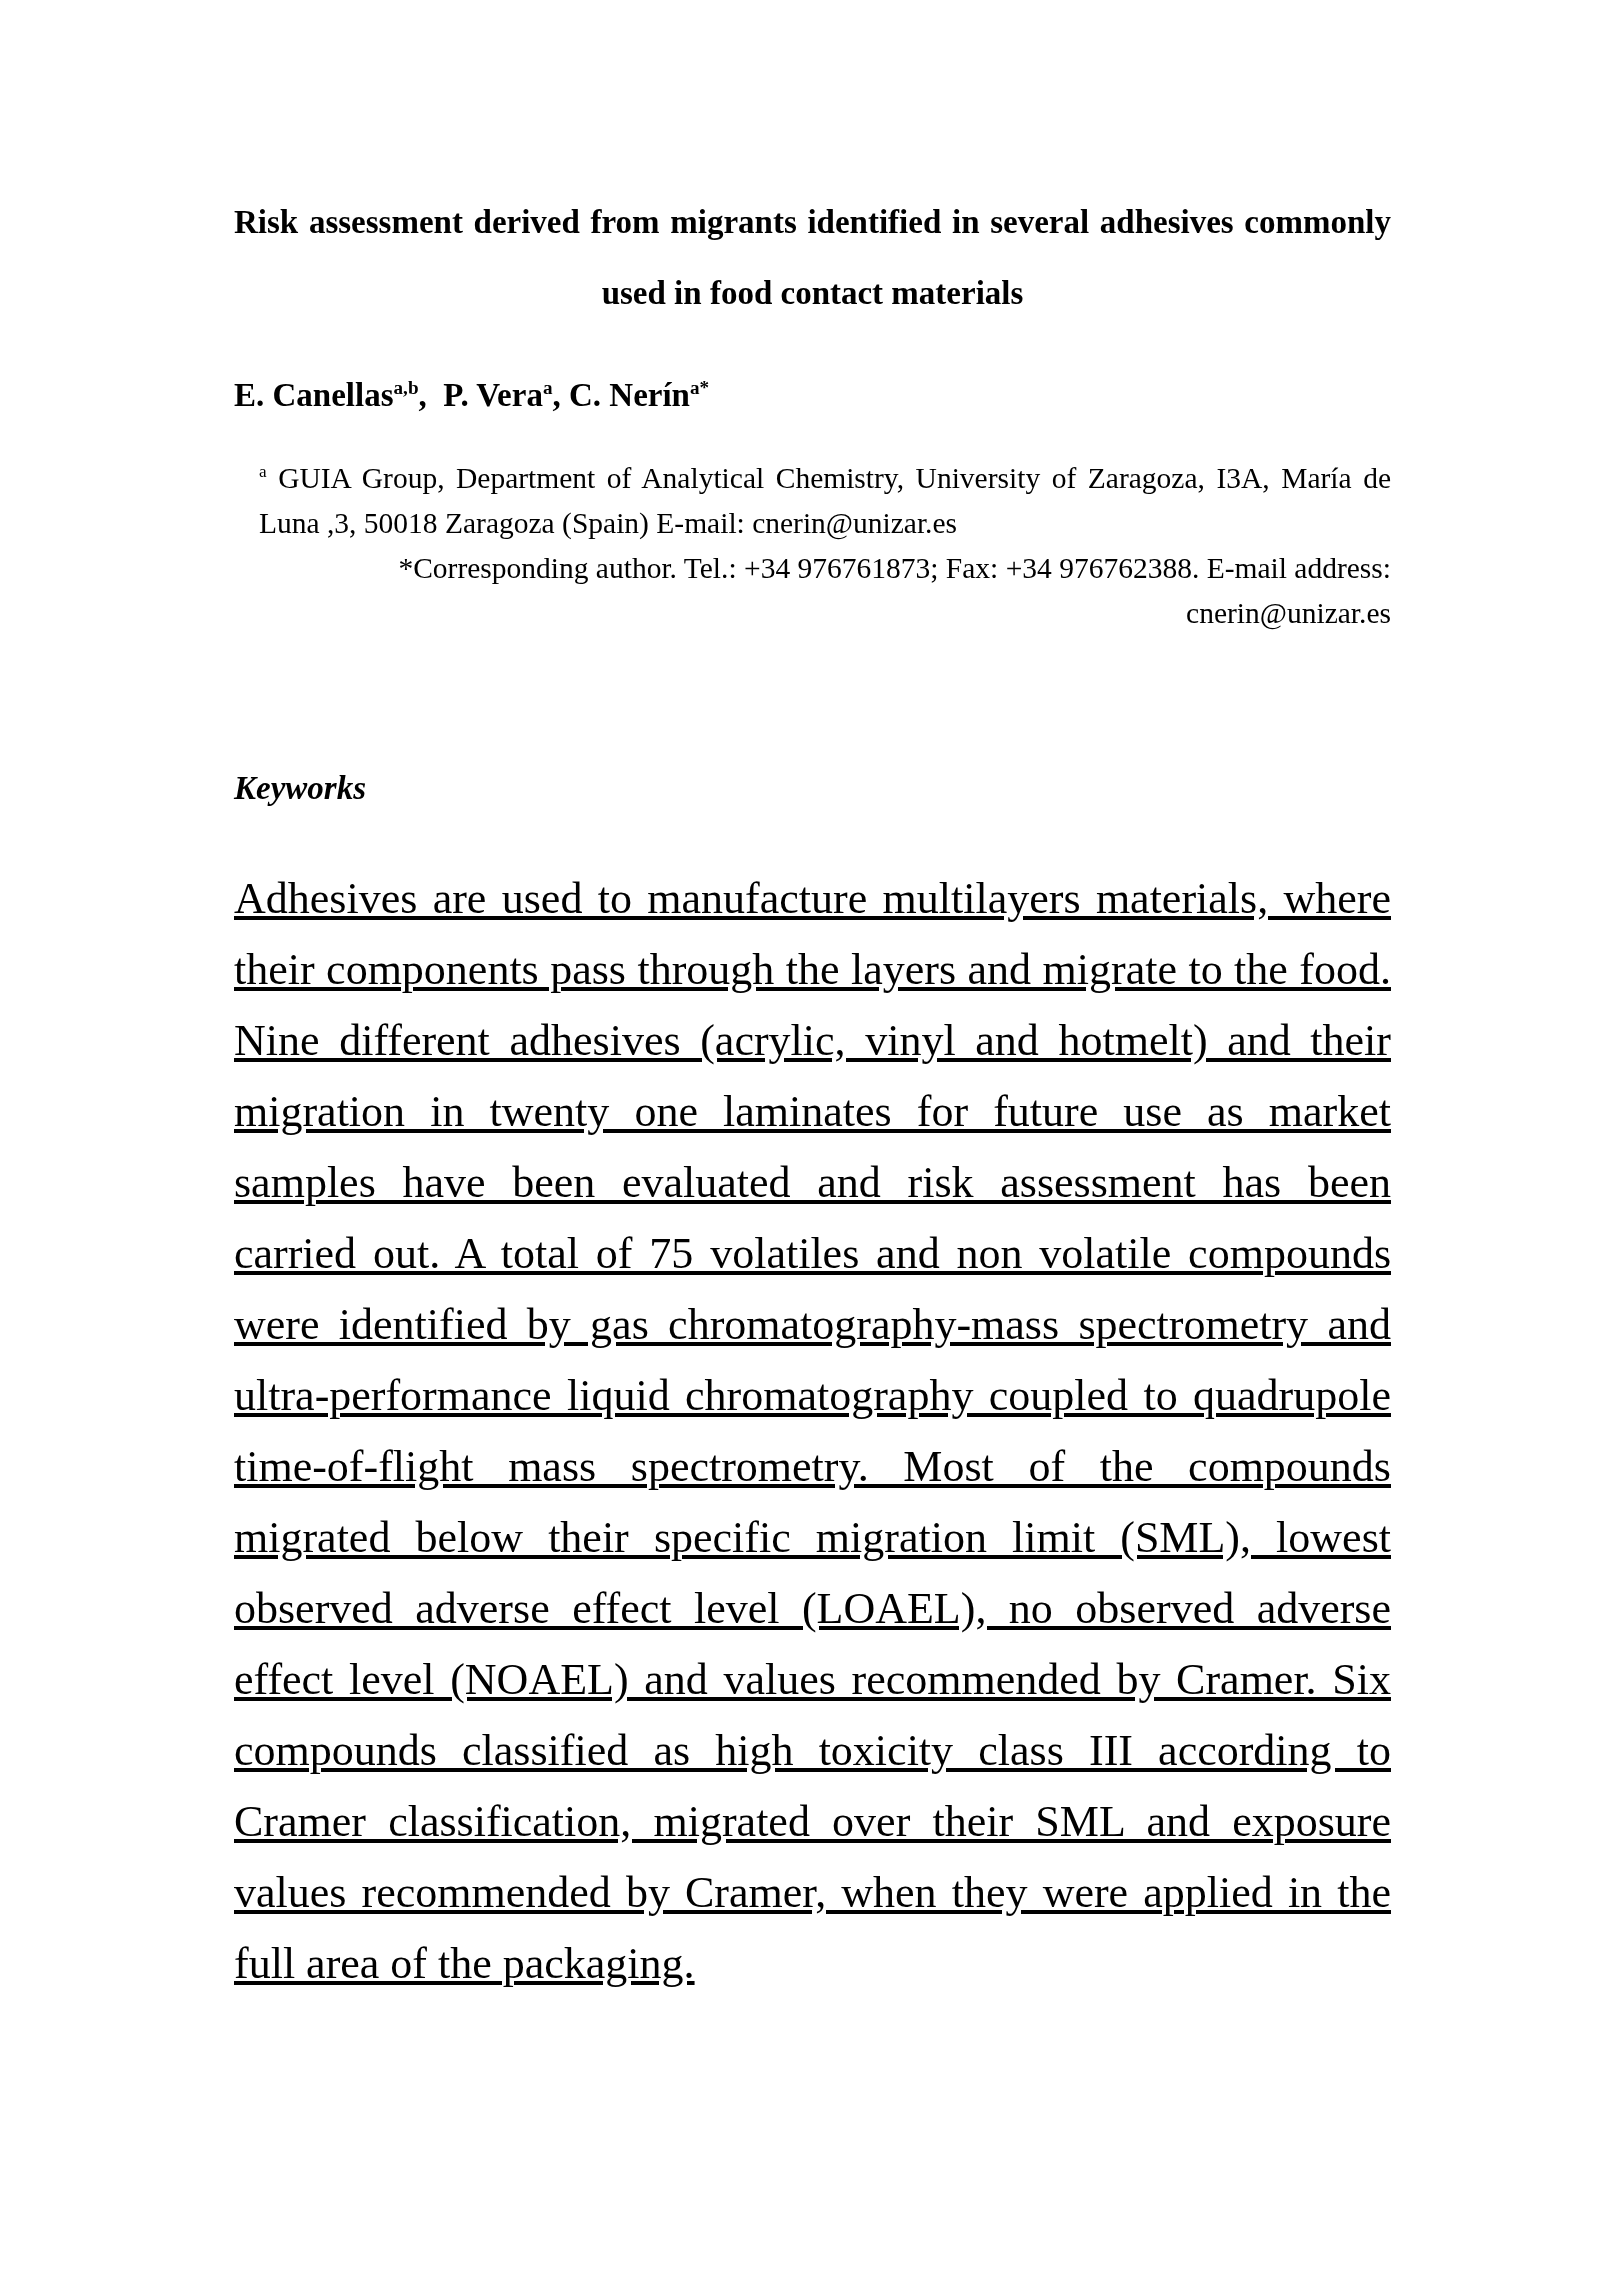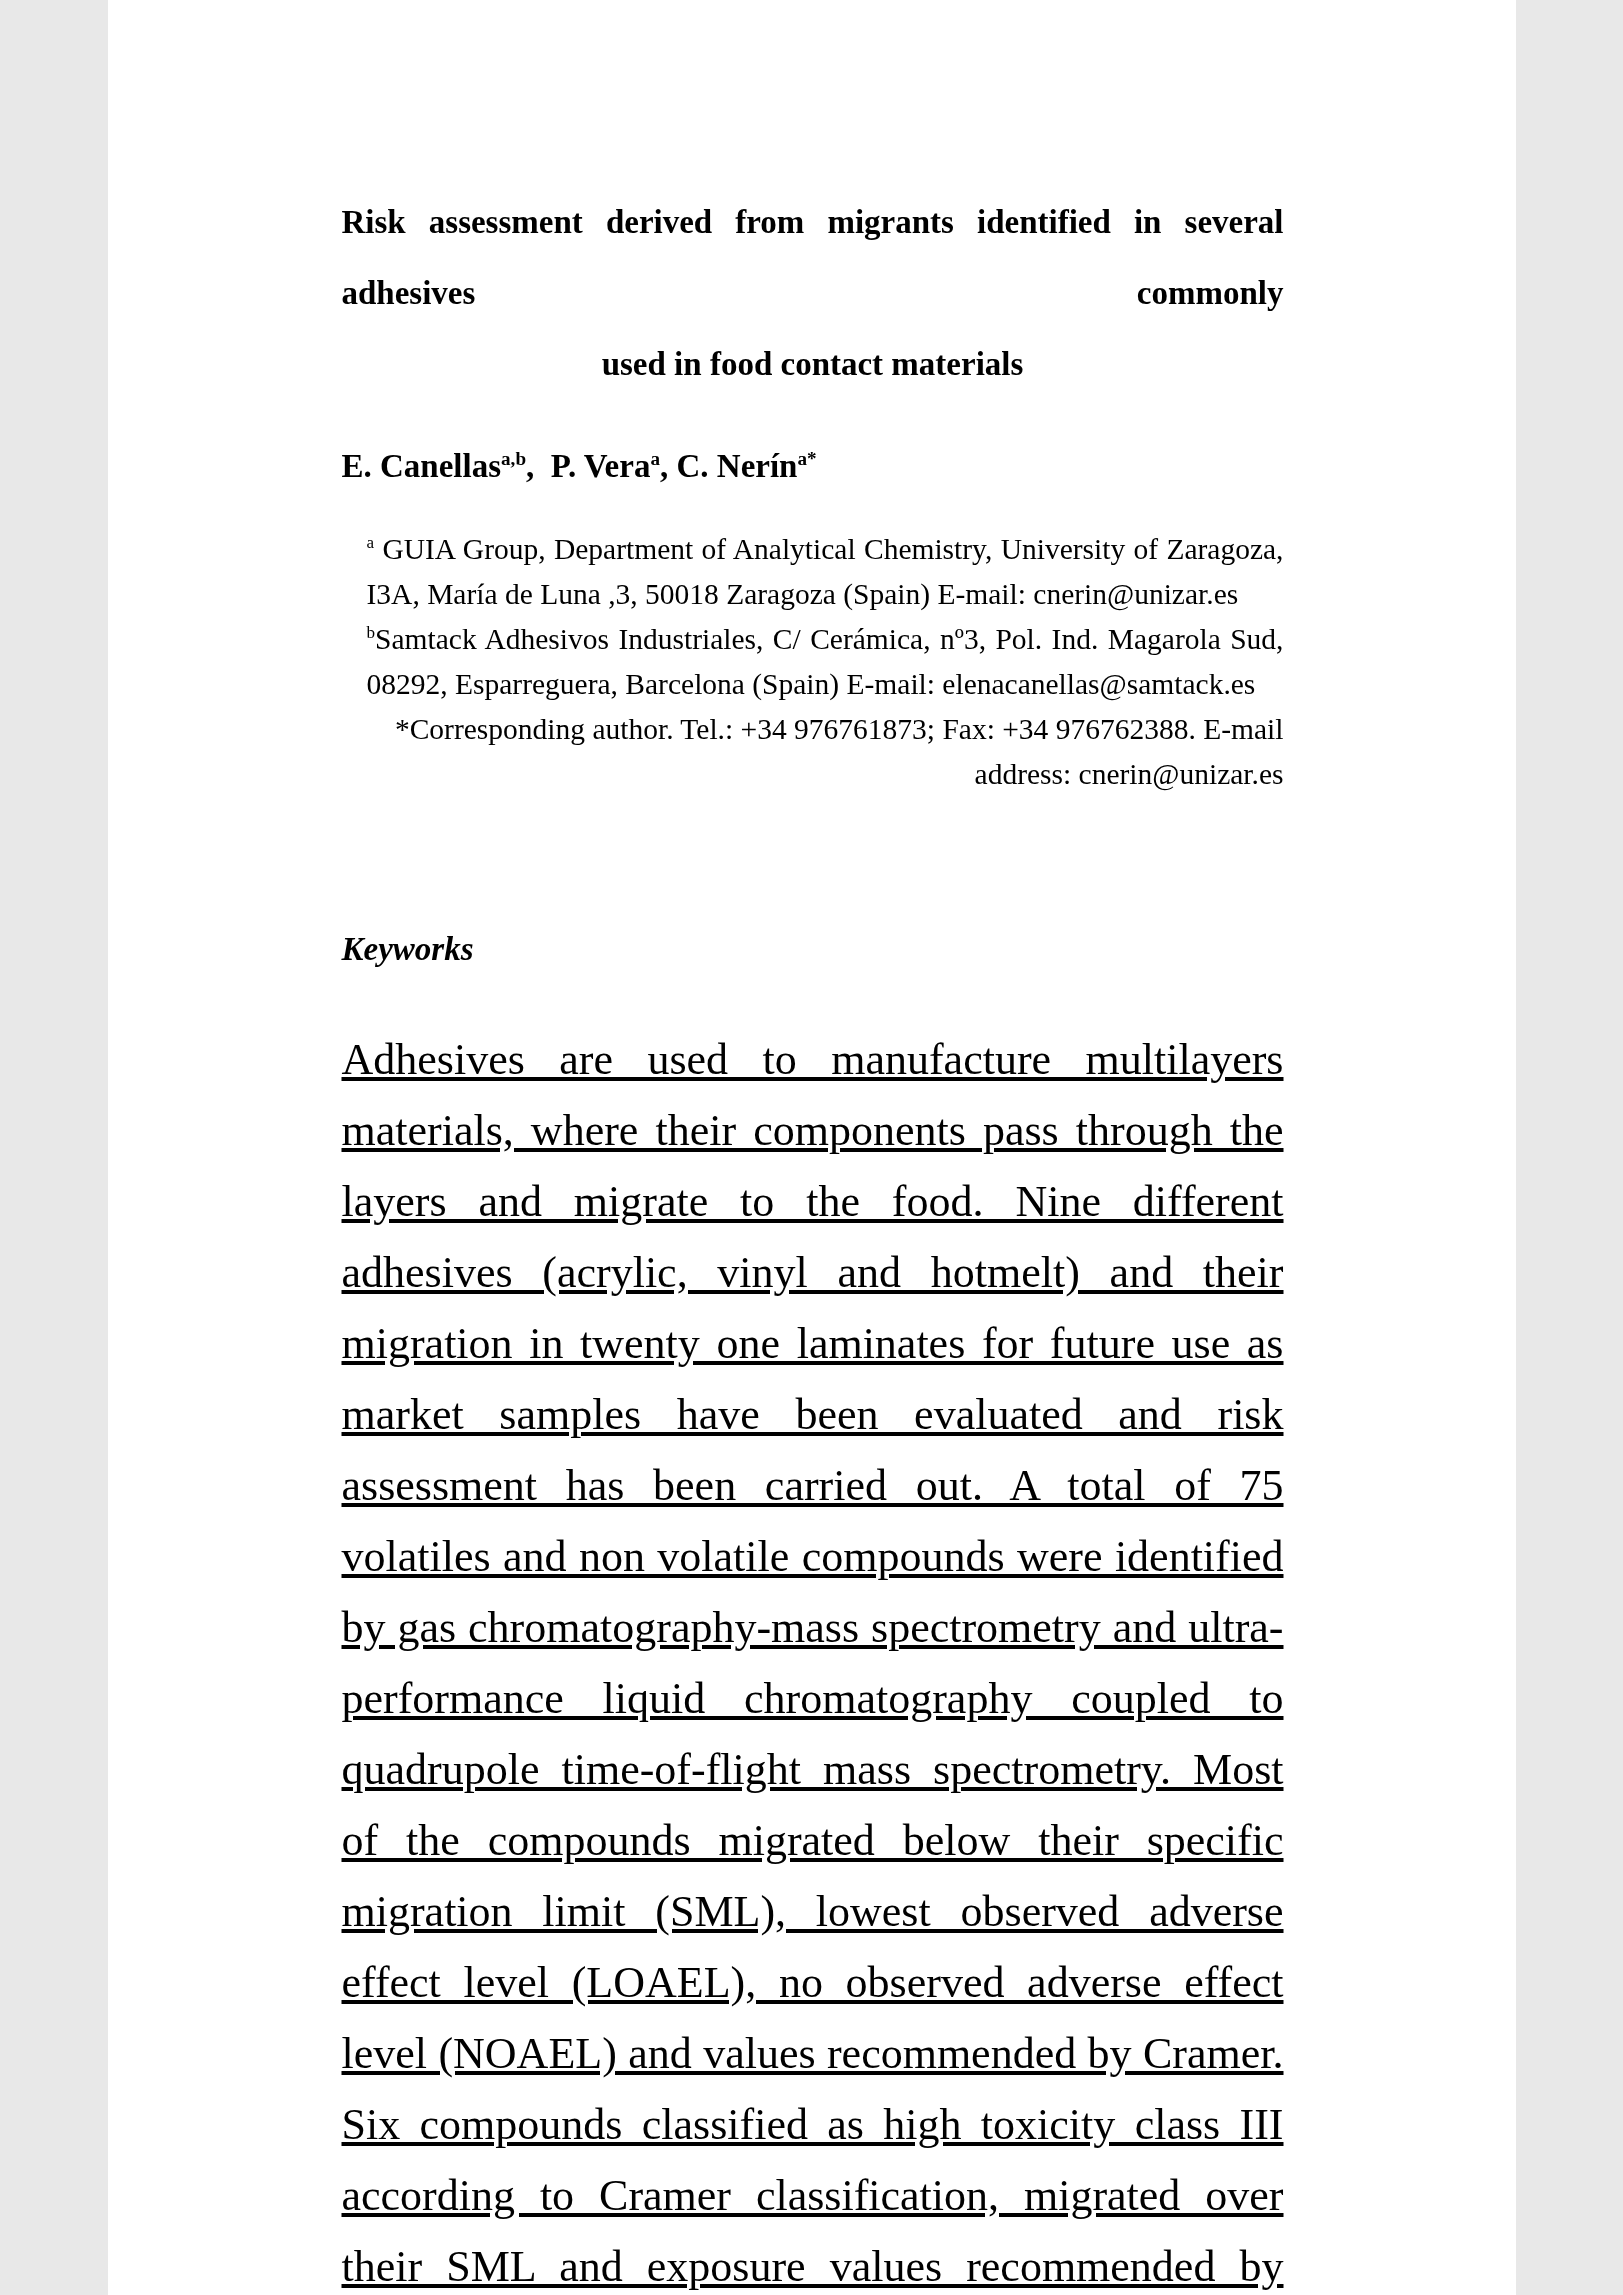--- a/index.html
+++ b/index.html
@@ -1,19 +1,19 @@
 <!DOCTYPE html>
 <html style="font-size:10.5px"><head>
 <meta charset="utf-8">
 <style>
   * { margin: 0; padding: 0; box-sizing: border-box; }
   html, body { background: #e8e8e8; }
   .page {
     position: relative;
-    width: 1408px;
+    width: 1623px;
     height: 2295px;
     margin: 0 auto;
     background: #ffffff;
     color: #000000;
     font-family: "Liberation Serif", serif;
     overflow: hidden;
   }
   .content {
     padding: 187px 232px 0 234px;
   }
@@ -85,21 +85,20 @@
 
     <div class="title-block">
       <div class="title-line-1">Risk assessment derived from migrants identified in several adhesives commonly</div>
       <div class="title-line-2">used in food contact materials</div>
     </div>
 
     <p class="authors"><span>E. Canellas</span><sup>a,b</sup><span>,&nbsp; </span><span>P. Vera</span><sup>a</sup><span>, </span><span>C. Nerín</span><sup>a*</sup></p>
 
     <div class="affiliations">
       <p class="affil"><sup>a</sup><span> GUIA Group, Department of Analytical Chemistry, University of Zaragoza, I3A, María de Luna ,3, 50018 Zaragoza (Spain) E-mail: cnerin@unizar.es</span></p>
-      <p class="affil"><sup>b</sup><span>Samtack Adhesivos Industriales, C/ Cerámica, nº3, Pol. Ind. Magarola Sud, 08292, Esparreguera, Barcelona (Spain) E-mail: elenacanellas@samtack.es</span></p>
       <p class="affil corresponding">*Corresponding author. Tel.: +34 976761873; Fax: +34 976762388. E-mail address: cnerin@unizar.es</p>
     </div>
 
     <h2 class="heading keywords-heading">Keyworks</h2>
 
     <p class="abstract-text">Adhesives are used to manufacture multilayers materials, where their components pass through the layers and migrate to the food. Nine different adhesives (acrylic, vinyl and hotmelt) and their migration in twenty one laminates for future use as market samples have been evaluated and risk assessment has been carried out. A total of 75 volatiles and non volatile compounds were identified by gas chromatography-mass spectrometry and ultra-performance liquid chromatography coupled to quadrupole time-of-flight mass spectrometry. Most of the compounds migrated below their specific migration limit (SML), lowest observed adverse effect level (LOAEL), no observed adverse effect level (NOAEL) and values recommended by Cramer. Six compounds classified as high toxicity class III according to Cramer classification, migrated over their SML and exposure values recommended by Cramer, when they were applied in the full area of the packaging.</p>
 
   </div>
 </div>
 

